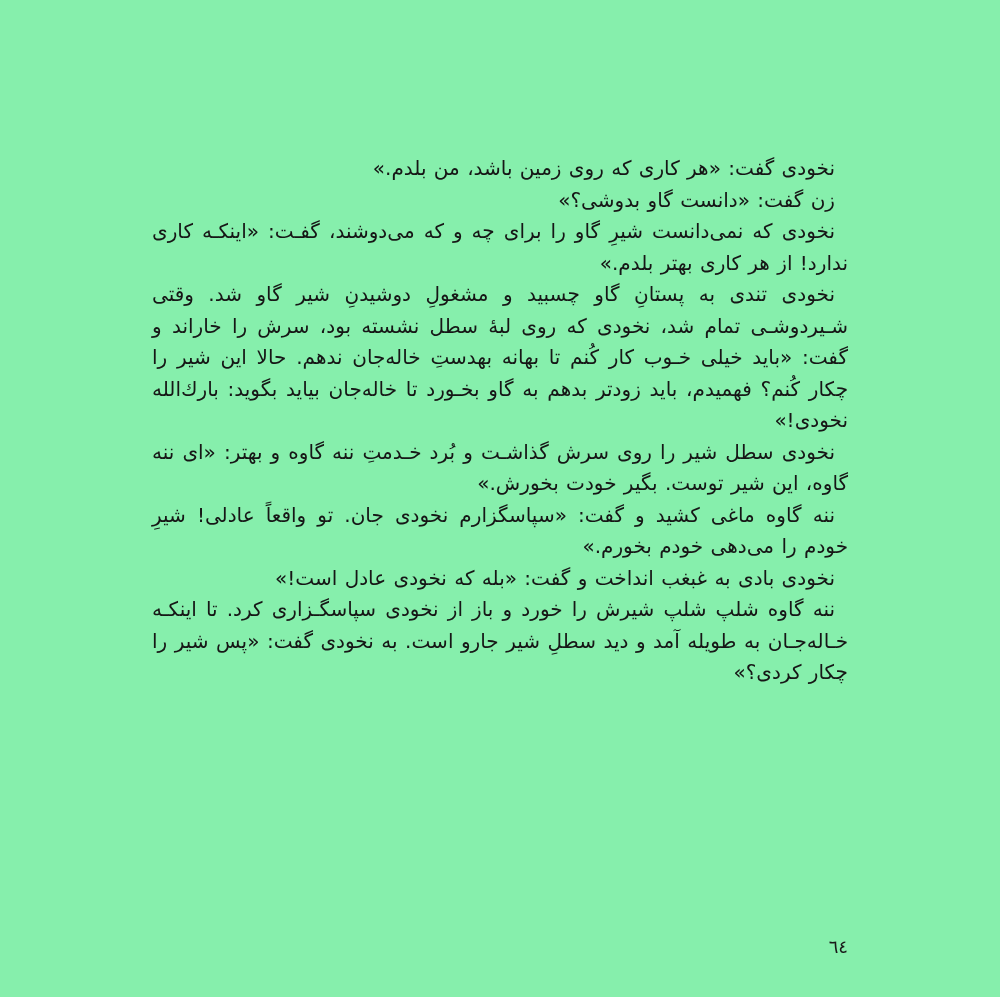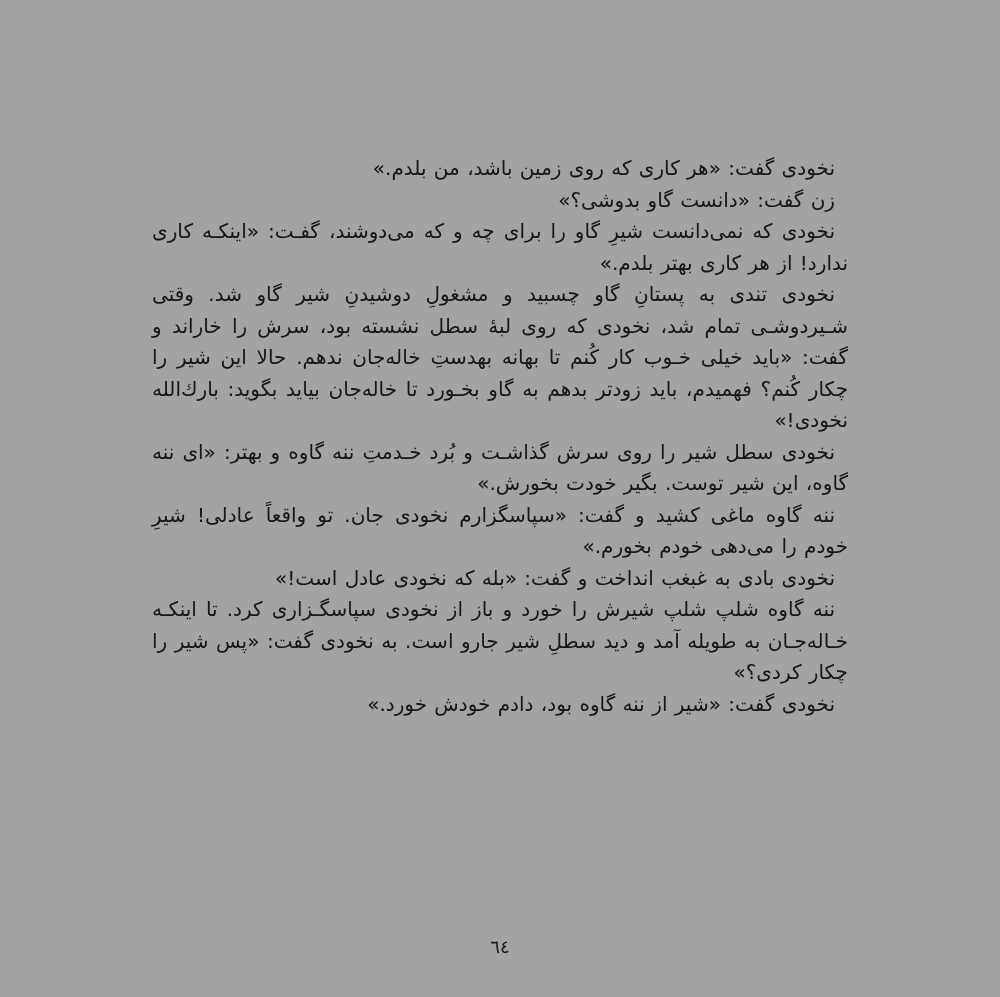--- a/index.html
+++ b/index.html
@@ -10,21 +10,21 @@
   body {
     width: 1000px;
     height: 997px;
     position: relative;
     overflow: hidden;
     font-family: "DejaVu Sans", sans-serif;
   }
   .page {
     position: absolute;
     inset: 0;
-    background: #a3a3a3;
+    background: #86efac;
   }
   .text-block {
     position: absolute;
     top: 153px;
     left: 152px;
     width: 696px;
     direction: rtl;
     text-align: justify;
     font-size: 20px;
     line-height: 31.5px;
@@ -35,38 +35,37 @@
   .text-block p {
     margin: 0;
     padding: 0;
     text-indent: 13px;
   }
   .page-number {
     position: absolute;
     top: 936px;
     left: 152px;
     width: 696px;
-    text-align: center;
+    text-align: right;
     direction: rtl;
     font-size: 18px;
     color: #1a1a1a;
   }
 </style>
 </head>
 <body>
 
 <div class="page">
 
   <div class="text-block">
     <p>نخودی گفت: «هر کاری که روی زمین باشد، من بلدم.»</p>
     <p>زن گفت: «دانست گاو بدوشی؟»</p>
     <p>نخودی که نمی‌دانست شیرِ گاو را برای چه و که می‌دوشند، گفـت: «اینکـه کاری ندارد! از هر کاری بهتر بلدم.»</p>
     <p>نخودی تندی به پستانِ گاو چسبید و مشغولِ دوشیدنِ شیر گاو شد. وقتی شـیردوشـی تمام شد، نخودی که روی لبهٔ سطل نشسته بود، سرش را خاراند و گفت: «باید خیلی خـوب کار کُنم تا بهانه بهدستِ خاله‌جان ندهم. حالا این شیر را چکار کُنم؟ فهمیدم، باید زودتر بدهم به گاو بخـورد تا خاله‌جان بیاید بگوید: بارك‌الله نخودی!»</p>
     <p>نخودی سطل شیر را روی سرش گذاشـت و بُرد خـدمتِ ننه گاوه و بهتر: «ای ننه گاوه، این شیر توست. بگیر خودت بخورش.»</p>
     <p>ننه گاوه ماغی کشید و گفت: «سپاسگزارم نخودی جان. تو واقعاً عادلی! شیرِ خودم را می‌دهی خودم بخورم.»</p>
     <p>نخودی بادی به غبغب انداخت و گفت: «بله که نخودی عادل است!»</p>
     <p>ننه گاوه شلپ شلپ شیرش را خورد و باز از نخودی سپاسگـزاری کرد. تا اینکـه خـاله‌جـان به طویله آمد و دید سطلِ شیر جارو است. به نخودی گفت: «پس شیر را چکار کردی؟»</p>
-    <p>نخودی گفت: «شیر از ننه گاوه بود، دادم خودش خورد.»</p>
   </div>
 
   <div class="page-number">٦٤</div>
 
 </div>
 
 </body></html>

